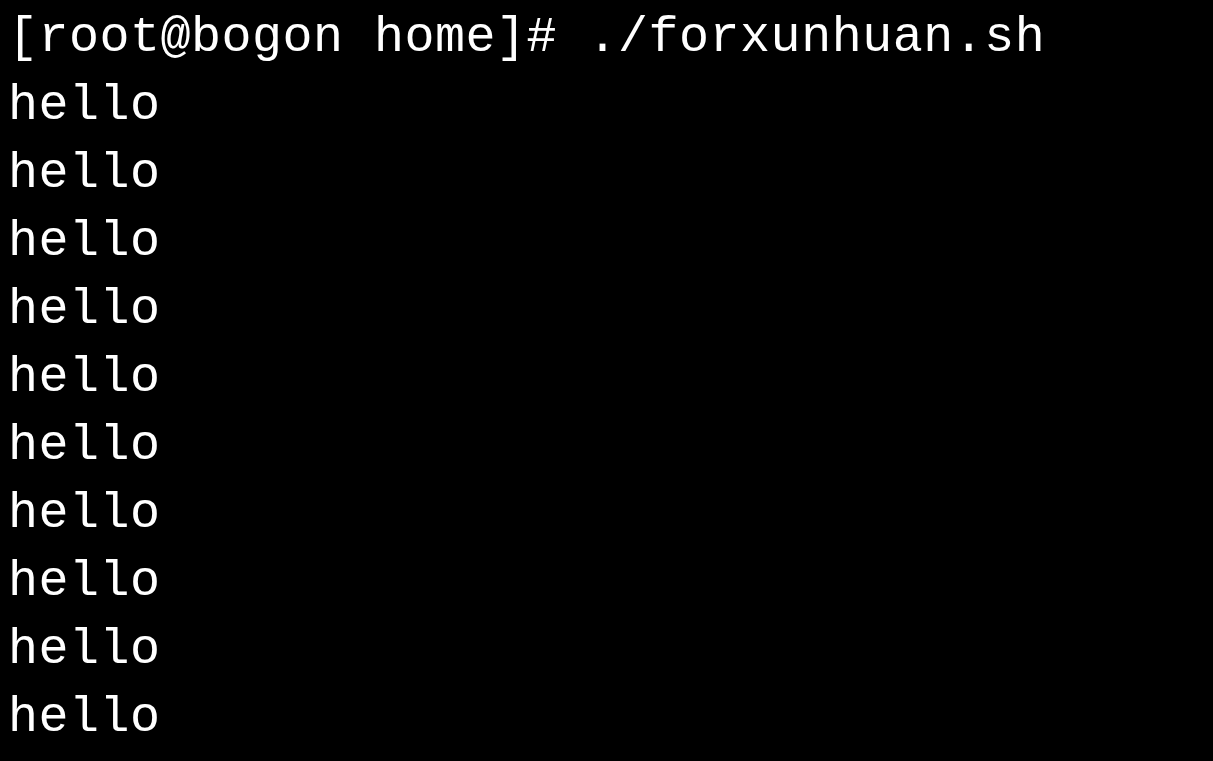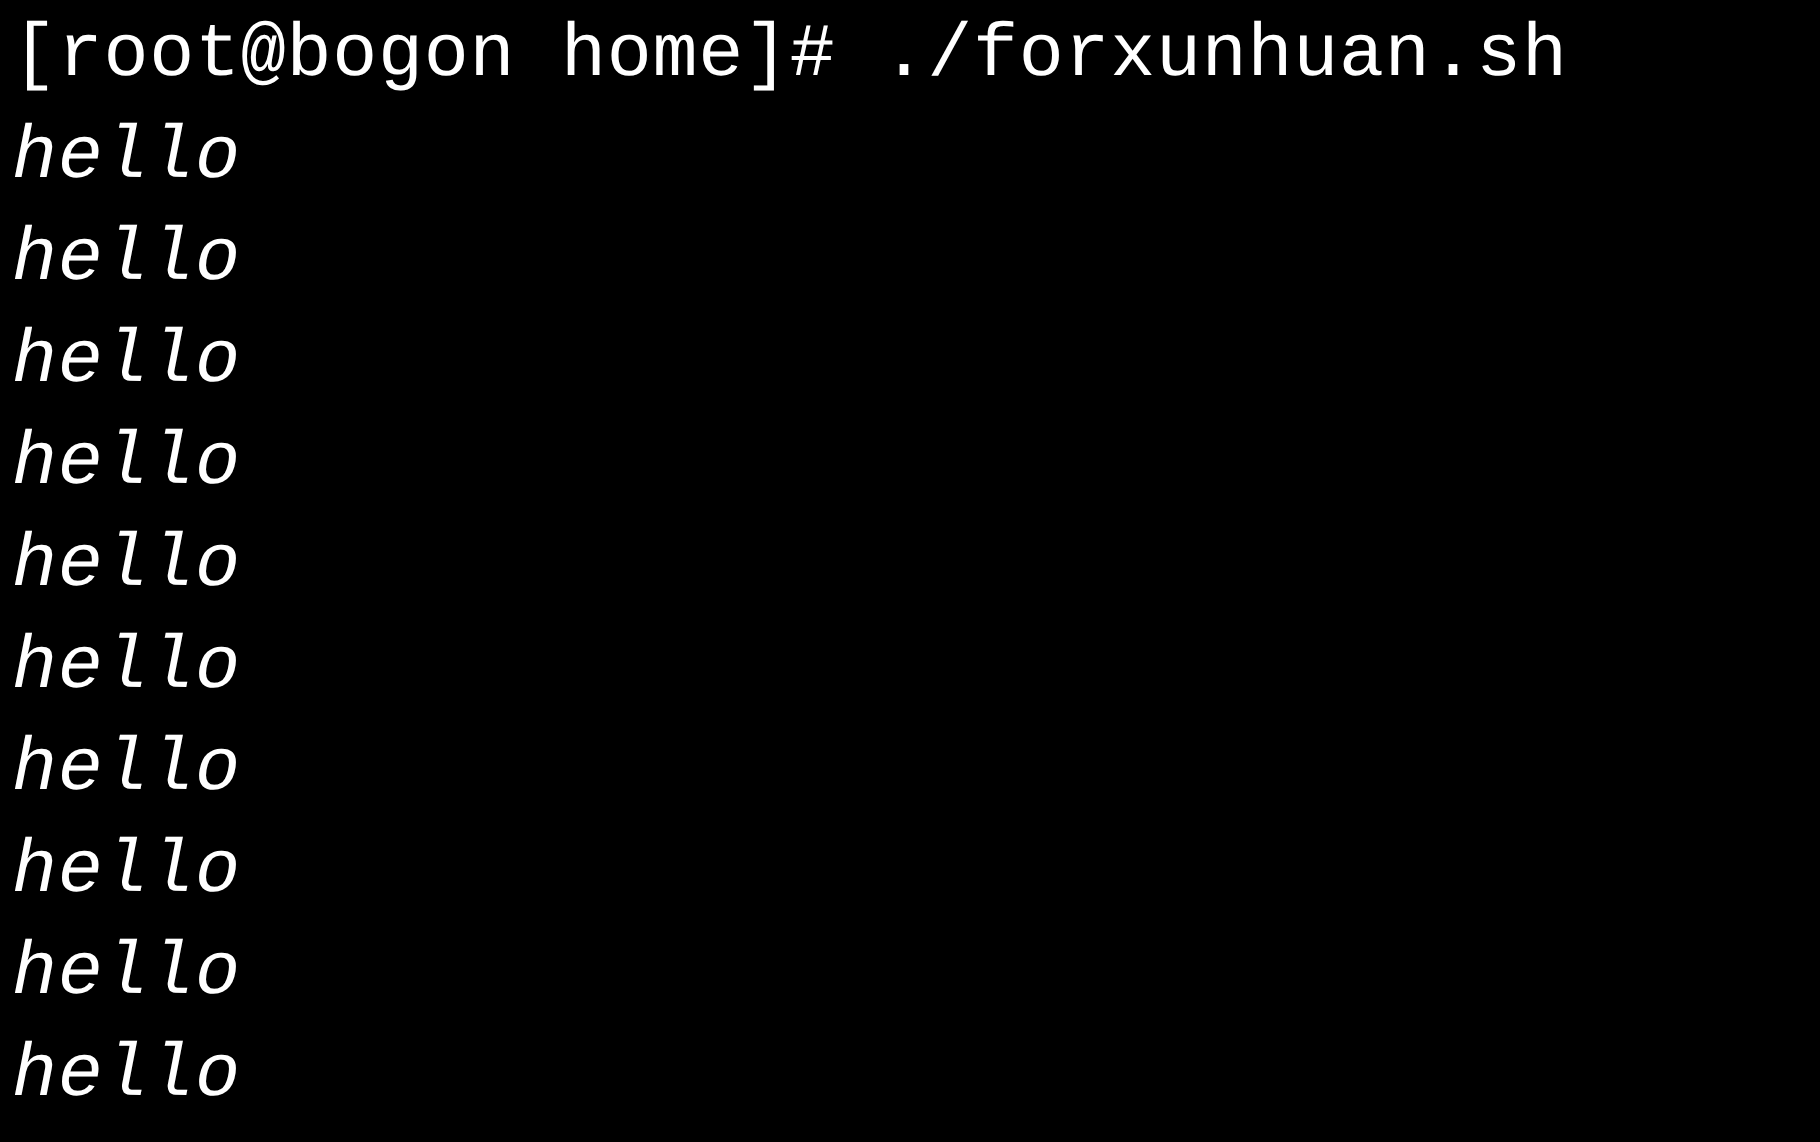--- a/index.html
+++ b/index.html
@@ -14,21 +14,20 @@
       font-size: 50px;
       line-height: 1.36;
       padding: 4px 8px;
       width: 1213px;
       height: 761px;
       overflow: hidden;
       letter-spacing: 0.5px;
     }
     .terminal-line {
       white-space: pre;
-      font-style: italic;
     }
     .prompt-line {
       white-space: pre;
       font-family: Liberation Mono, monospace;
     }
   </style>
 </head>
 <body>
 
 <div class="prompt-line"><span>[root@bogon home]# </span><span>./forxunhuan.sh</span></div>

